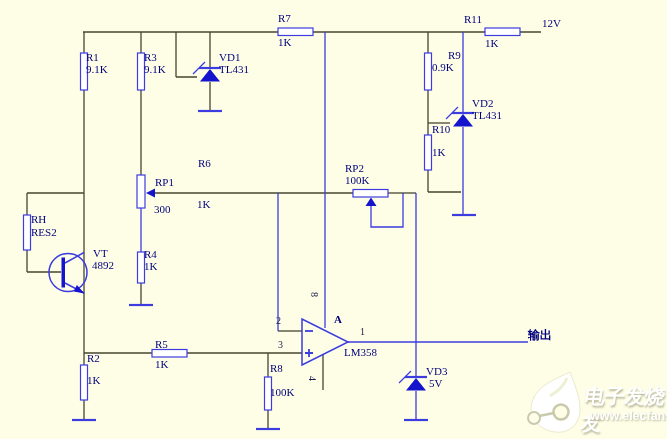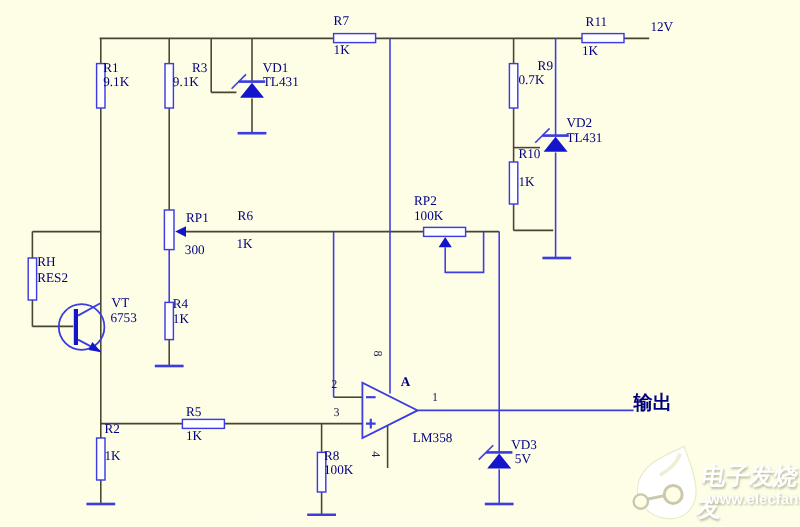--- a/index.html
+++ b/index.html
@@ -8,21 +8,21 @@
     background:#fefee7; overflow:hidden;
     font-family:"Liberation Serif", serif;
   }
   svg{position:absolute;left:0;top:0;}
   .lbl{
     position:absolute; font:11px/1.05 "Liberation Serif", serif;
     color:#00007d; white-space:nowrap;
   }
   .pin{font-size:10px; color:#1a1a4e;}
   .rot{transform:rotate(90deg); transform-origin:left top;}
-  .cjk{font-family:"Liberation Sans", sans-serif; font-weight:bold; font-size:16px;text-align:center;}
+  .cjk{font-family:"Liberation Sans", sans-serif; font-weight:bold; font-size:12px;text-align:center;}
   .wm{position:absolute; color:#ffffff;}
   .wm-title{
     left:583px; top:383px; font-size:20px; font-weight:bold; letter-spacing:0px;
     font-family:"Liberation Sans", sans-serif; transform:skewX(-8deg);
     text-shadow:1px 2px 2px #b8b89a, 0 0 1px #ffffff;
   }
   .wm-url{
     left:590px; top:409px; font-size:12.5px; font-weight:bold;
     font-family:"Liberation Sans", sans-serif;
     text-shadow:1px 1px 2px #b8b89a;
@@ -130,63 +130,63 @@
       <path d="M41,12 C37,22 30,26 24,30" stroke="#efefd4" stroke-width="3" fill="none"></path>
       <circle cx="8" cy="52" r="6" fill="#fefee7" stroke="#ffffff" stroke-width="2.5"></circle>
       <circle cx="8" cy="52" r="6" fill="none" stroke="#c9c9ac" stroke-width="2"></circle>
       <circle cx="35" cy="46" r="7.5" fill="#fefee7" stroke="#c9c9ac" stroke-width="2.5"></circle>
       <path d="M13,50 L28,47" stroke="#c9c9ac" stroke-width="2.5"></path>
     </g>
   </svg>
 
   <span class="lbl" style="left:278px;top:13px">R7</span>
   <span class="lbl" style="left:278px;top:37px">1K</span>
-  <span class="lbl" style="left:488px;top:14px">R11</span>
+  <span class="lbl" style="left:464px;top:14px">R11</span>
   <span class="lbl" style="left:485px;top:38px">1K</span>
   <span class="lbl" style="left:542px;top:18px">12V</span>
 
   <span class="lbl" style="left:86px;top:52px">R1</span>
   <span class="lbl" style="left:86px;top:64px">9.1K</span>
-  <span class="lbl" style="left:160px;top:52px">R3</span>
+  <span class="lbl" style="left:144px;top:52px">R3</span>
   <span class="lbl" style="left:144px;top:64px">9.1K</span>
   <span class="lbl" style="left:219px;top:52px">VD1</span>
   <span class="lbl" style="left:219px;top:64px">TL431</span>
 
   <span class="lbl" style="left:448px;top:50px">R9</span>
-  <span class="lbl" style="left:432px;top:62px">0.7K</span>
+  <span class="lbl" style="left:432px;top:62px">0.9K</span>
   <span class="lbl" style="left:472px;top:98px">VD2</span>
   <span class="lbl" style="left:472px;top:110px">TL431</span>
   <span class="lbl" style="left:432px;top:124px">R10</span>
   <span class="lbl" style="left:432px;top:147px">1K</span>
 
   <span class="lbl" style="left:345px;top:163px">RP2</span>
   <span class="lbl" style="left:345px;top:175px">100K</span>
   <span class="lbl" style="left:155px;top:177px">RP1</span>
   <span class="lbl" style="left:154px;top:204px">300</span>
-  <span class="lbl" style="left:198px;top:175px">R6</span>
+  <span class="lbl" style="left:198px;top:158px">R6</span>
   <span class="lbl" style="left:197px;top:199px">1K</span>
 
   <span class="lbl" style="left:31px;top:214px">RH</span>
   <span class="lbl" style="left:31px;top:227px">RES2</span>
   <span class="lbl" style="left:93px;top:248px">VT</span>
-  <span class="lbl" style="left:92px;top:260px">6753</span>
+  <span class="lbl" style="left:92px;top:260px">4892</span>
   <span class="lbl" style="left:144px;top:249px">R4</span>
   <span class="lbl" style="left:144px;top:261px">1K</span>
 
   <span class="lbl" style="left:155px;top:339px">R5</span>
   <span class="lbl" style="left:155px;top:359px">1K</span>
   <span class="lbl" style="left:87px;top:353px">R2</span>
   <span class="lbl" style="left:87px;top:375px">1K</span>
-  <span class="lbl" style="left:270px;top:375px">R8</span>
+  <span class="lbl" style="left:270px;top:363px">R8</span>
   <span class="lbl" style="left:270px;top:387px">100K</span>
 
   <span class="lbl" style="left:426px;top:366px">VD3</span>
   <span class="lbl" style="left:429px;top:378px">5V</span>
 
-  <span class="lbl" style="left:344px;top:360px">LM358</span>
+  <span class="lbl" style="left:344px;top:347px">LM358</span>
   <span class="lbl" style="left:334px;top:314px;font-weight:bold">A</span>
   <span class="lbl pin" style="left:276px;top:316px">2</span>
   <span class="lbl pin" style="left:278px;top:340px">3</span>
   <span class="lbl pin" style="left:360px;top:327px">1</span>
   <span class="lbl pin rot" style="left:319px;top:292px">8</span>
   <span class="lbl pin rot" style="left:317px;top:376px">4</span>
 
   <span class="lbl cjk" style="left:528px;top:329px">输出</span>
 
   <span class="wm wm-title">电子发烧友</span>

